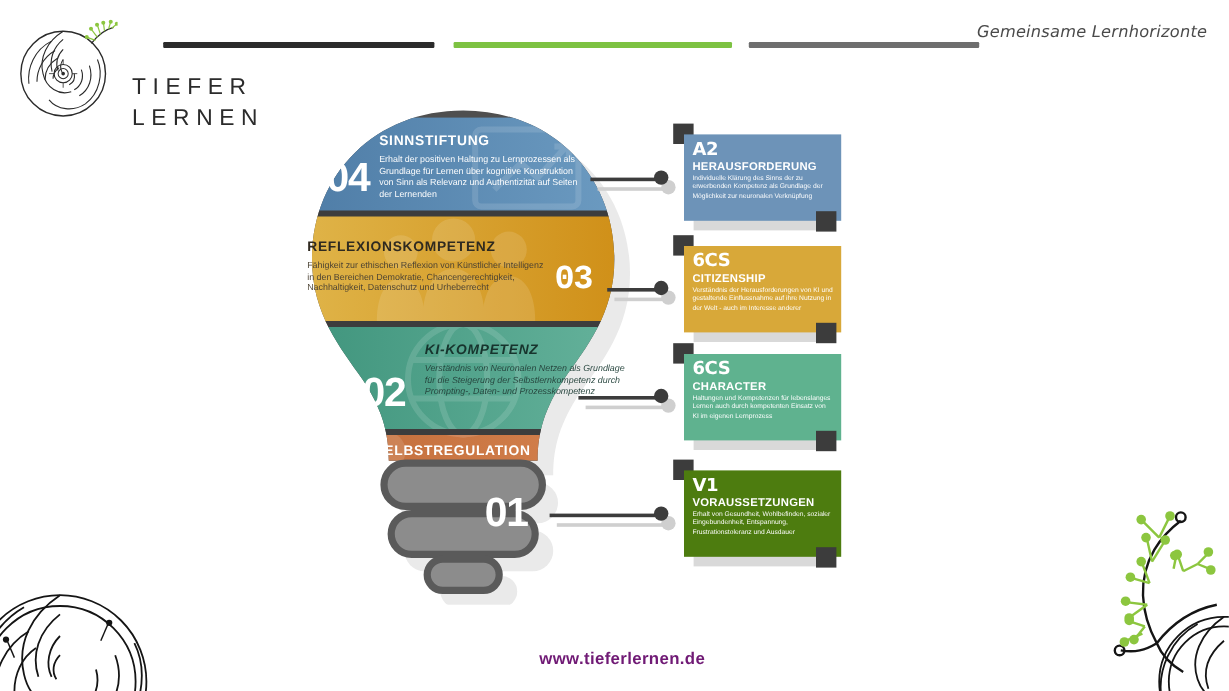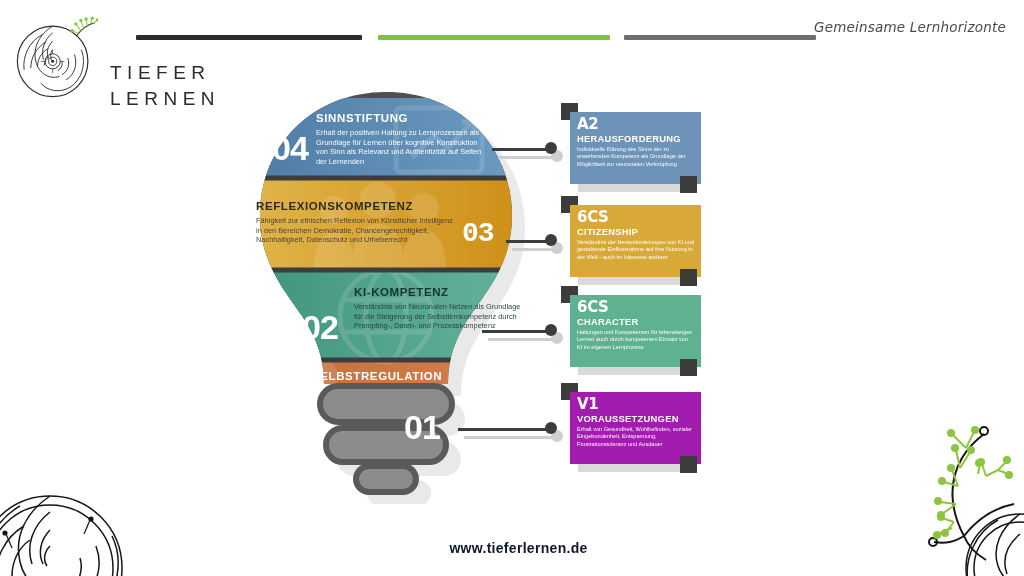--- a/index.html
+++ b/index.html
@@ -23,39 +23,39 @@
   .rule-gray{left:624px;top:35px;width:192px;background:#6e6e6e;}
 
   .tagline{position:absolute;right:18px;top:18px;text-align:right;
     font-family:"DejaVu Sans",sans-serif;font-style:italic;font-size:13.5px;
     line-height:18px;color:#4a4a4a;letter-spacing:.2px;}
 
   
   .bulb{position:absolute;left:236px;top:84px;width:300px;height:420px;}
 
   .footer-url{position:absolute;left:0;right:0;top:540px;text-align:center;
-    font-size:14px;font-weight:bold;color:#0f172a;letter-spacing:.3px;margin-left:13px;}
+    font-size:14px;font-weight:bold;color:#701a75;letter-spacing:.3px;margin-left:13px;}
 
   
   .sec{position:absolute;color:#ffffff;}
   .sec .ttl{font-weight:bold;letter-spacing:.6px;margin-bottom:4px;}
   .sec .bdy{font-size:7.4px;line-height:9.6px;opacity:.97;}
 
   #sec04{left:316px;top:112px;width:172px;}
   #sec04 .ttl{font-size:11.5px;}
   #num04{position:absolute;left:272px;top:129px;font-size:34px;font-weight:bold;
     color:#fff;letter-spacing:-1px;}
 
   #sec03{left:256px;top:200px;width:200px;}
   #sec03 .ttl{font-size:11.5px;color:#2f2a20;}
   #sec03 .bdy{color:#4a4132;}
   #num03{position:absolute;left:462px;top:218px;font-size:28px;font-weight:bold;
     color:#fff;letter-spacing:-1px;font-family:Liberation Mono, monospace;}
 
-  #sec02{left:354px;top:286px;width:170px;}
+  #sec02{left:354px;top:286px;width:170px;font-style:italic;}
   #sec02 .ttl{font-size:11.5px;color:#17342d;}
   #sec02 .bdy{color:#25433c;}
   #num02{position:absolute;left:302px;top:308px;font-size:34px;font-weight:bold;
     color:#fff;letter-spacing:-1px;}
 
   #sec01{left:312px;top:370px;width:124px;text-align:right;}
   #sec01 .ttl{font-size:11.5px;}
   #num01{position:absolute;left:404px;top:408px;font-size:34px;font-weight:bold;
     color:#fff;letter-spacing:-1px;}
 
@@ -302,21 +302,21 @@
       <div class="code">6CS</div>
       <div class="sub">CHARACTER</div>
       <div class="txt">Haltungen und Kompetenzen für lebenslanges Lernen auch durch kompetenten Einsatz von KI im eigenen Lernprozess</div>
     </div>
     <div class="corner c-br"></div>
   </div>
 
   <div class="card" style="left:570px;top:392px;">
     <div class="shadow"></div>
     <div class="corner c-tl"></div>
-    <div class="body" style="background:#a21caf">
+    <div class="body" style="background:#4d7c0f">
       <div class="code">V1</div>
       <div class="sub">VORAUSSETZUNGEN</div>
       <div class="txt">Erhalt von Gesundheit, Wohlbefinden, sozialer Eingebundenheit, Entspannung, Frustrationstoleranz und Ausdauer</div>
     </div>
     <div class="corner c-br"></div>
   </div>
 
   <div class="footer-url">www.tieferlernen.de</div>
 
   <svg class="decor" id="mandala-bl" viewBox="0 0 180 180">

